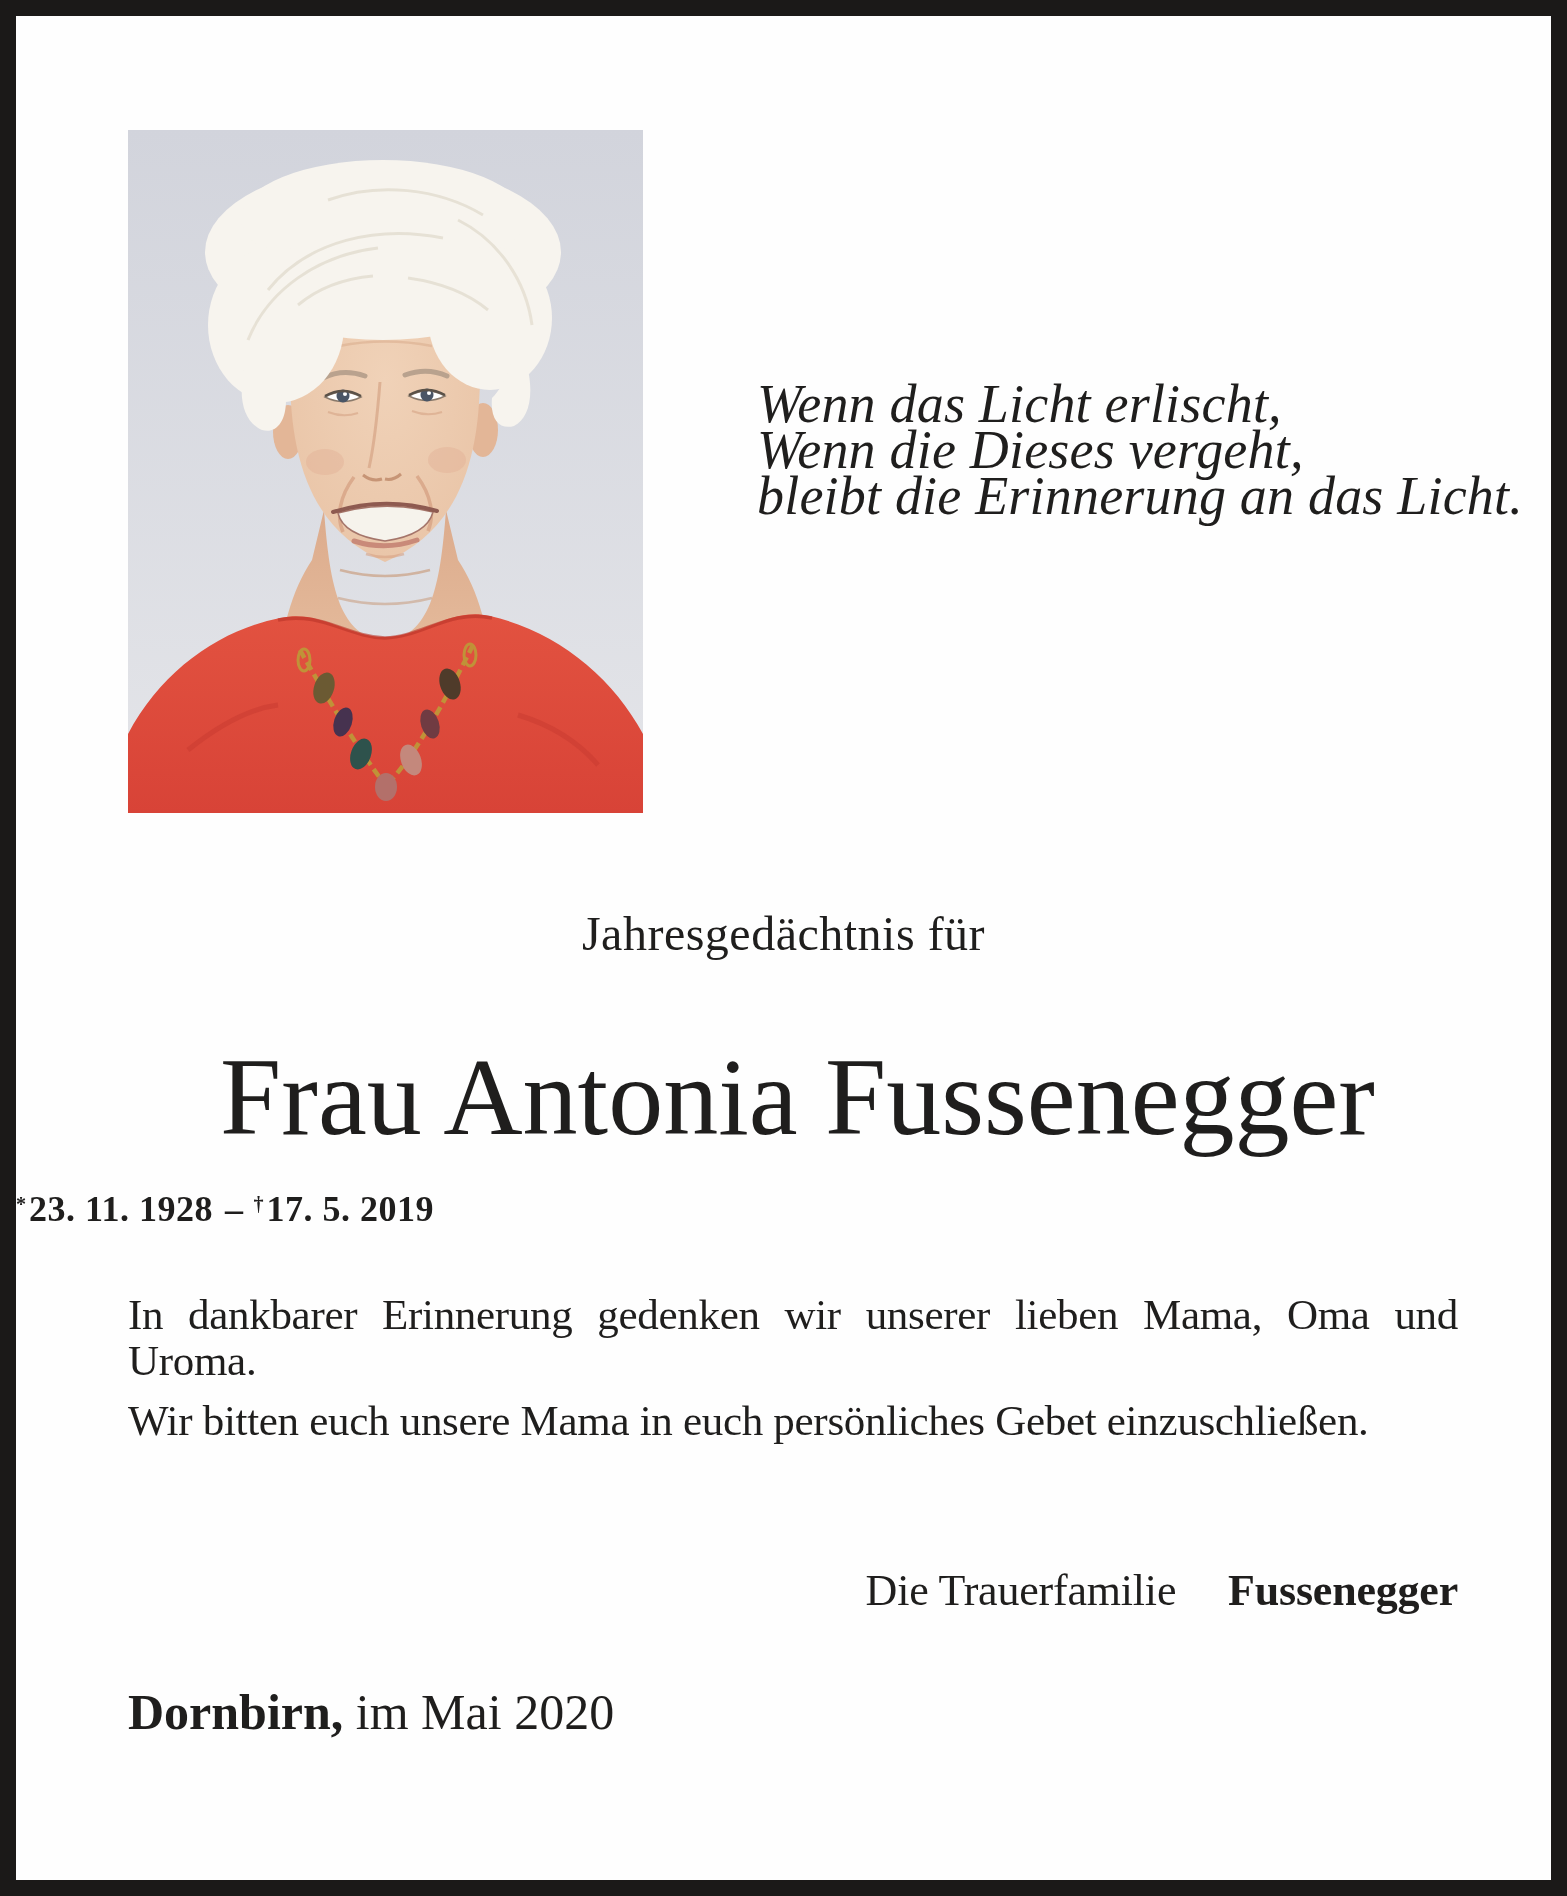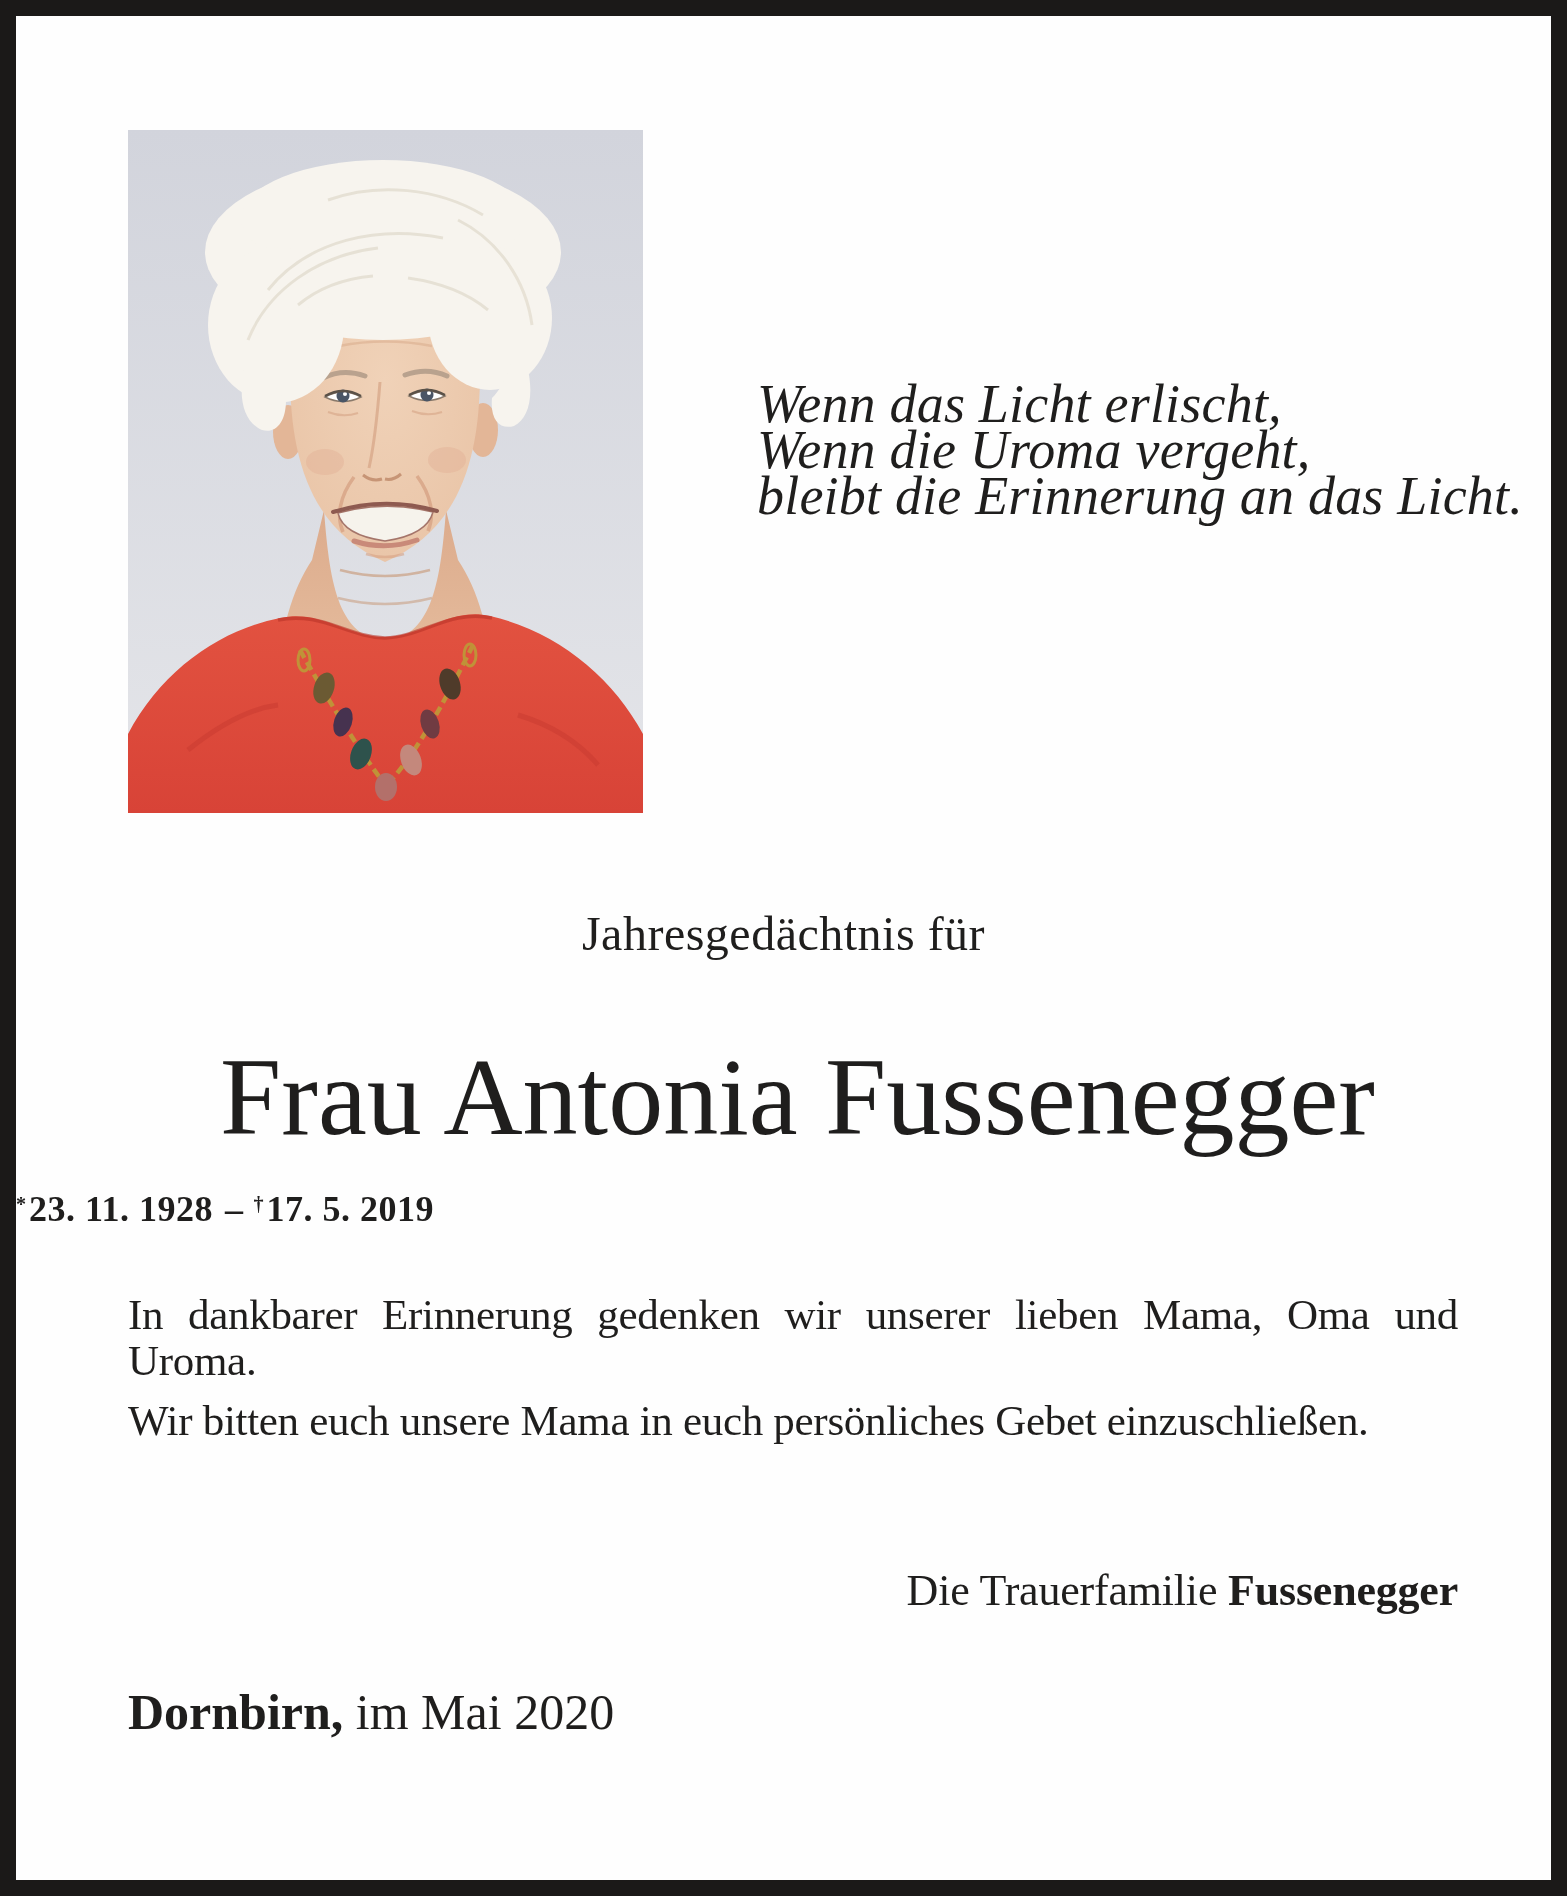--- a/index.html
+++ b/index.html
@@ -99,21 +99,21 @@
 
   .closing {
     position: absolute;
     left: 112px; top: 1551px;
     width: 1330px;
     text-align: right;
     font-size: 44px;
     line-height: 48px;
     letter-spacing: -0.2px;
   }
-  .closing .family-name { font-weight: bold; }
+  .closing .family-name { font-weight: bold; margin-left: 41px; }
 
   .place-date {
     position: absolute;
     left: 112px; top: 1668px;
     font-size: 50px;
     line-height: 56px;
     white-space: nowrap;
   }
   .place-date .place { font-weight: bold; }
 </style>
@@ -237,21 +237,21 @@
           <ellipse cx="322" cy="554" rx="10" ry="16" fill="#4f3b2a" transform="rotate(-18 322 554)"></ellipse>
           <ellipse cx="302" cy="594" rx="9" ry="15" fill="#703b42" transform="rotate(-18 302 594)"></ellipse>
           <ellipse cx="283" cy="630" rx="10" ry="16" fill="#c4887c" transform="rotate(-20 283 630)"></ellipse>
           <ellipse cx="258" cy="657" rx="11" ry="14" fill="#b3706a"></ellipse>
         </g>
       </svg>
     </figure>
 
     <div class="poem">
       <span class="poem-line">Wenn das Licht erlischt,</span>
-      <span class="poem-line">Wenn die Uroma vergeht,</span>
+      <span class="poem-line">Wenn die Dieses vergeht,</span>
       <span class="poem-line">bleibt die Erinnerung an das Licht.</span>
     </div>
 
     <div class="occasion">Jahresgedächtnis für</div>
 
     <h1 class="name">Frau Antonia Fussenegger</h1>
 
     <div class="dates">
       <span class="mark">*</span><span>23. 11. 1928</span><span class="sep">–</span><span class="mark">†</span><span>17. 5. 2019</span>
     </div>

